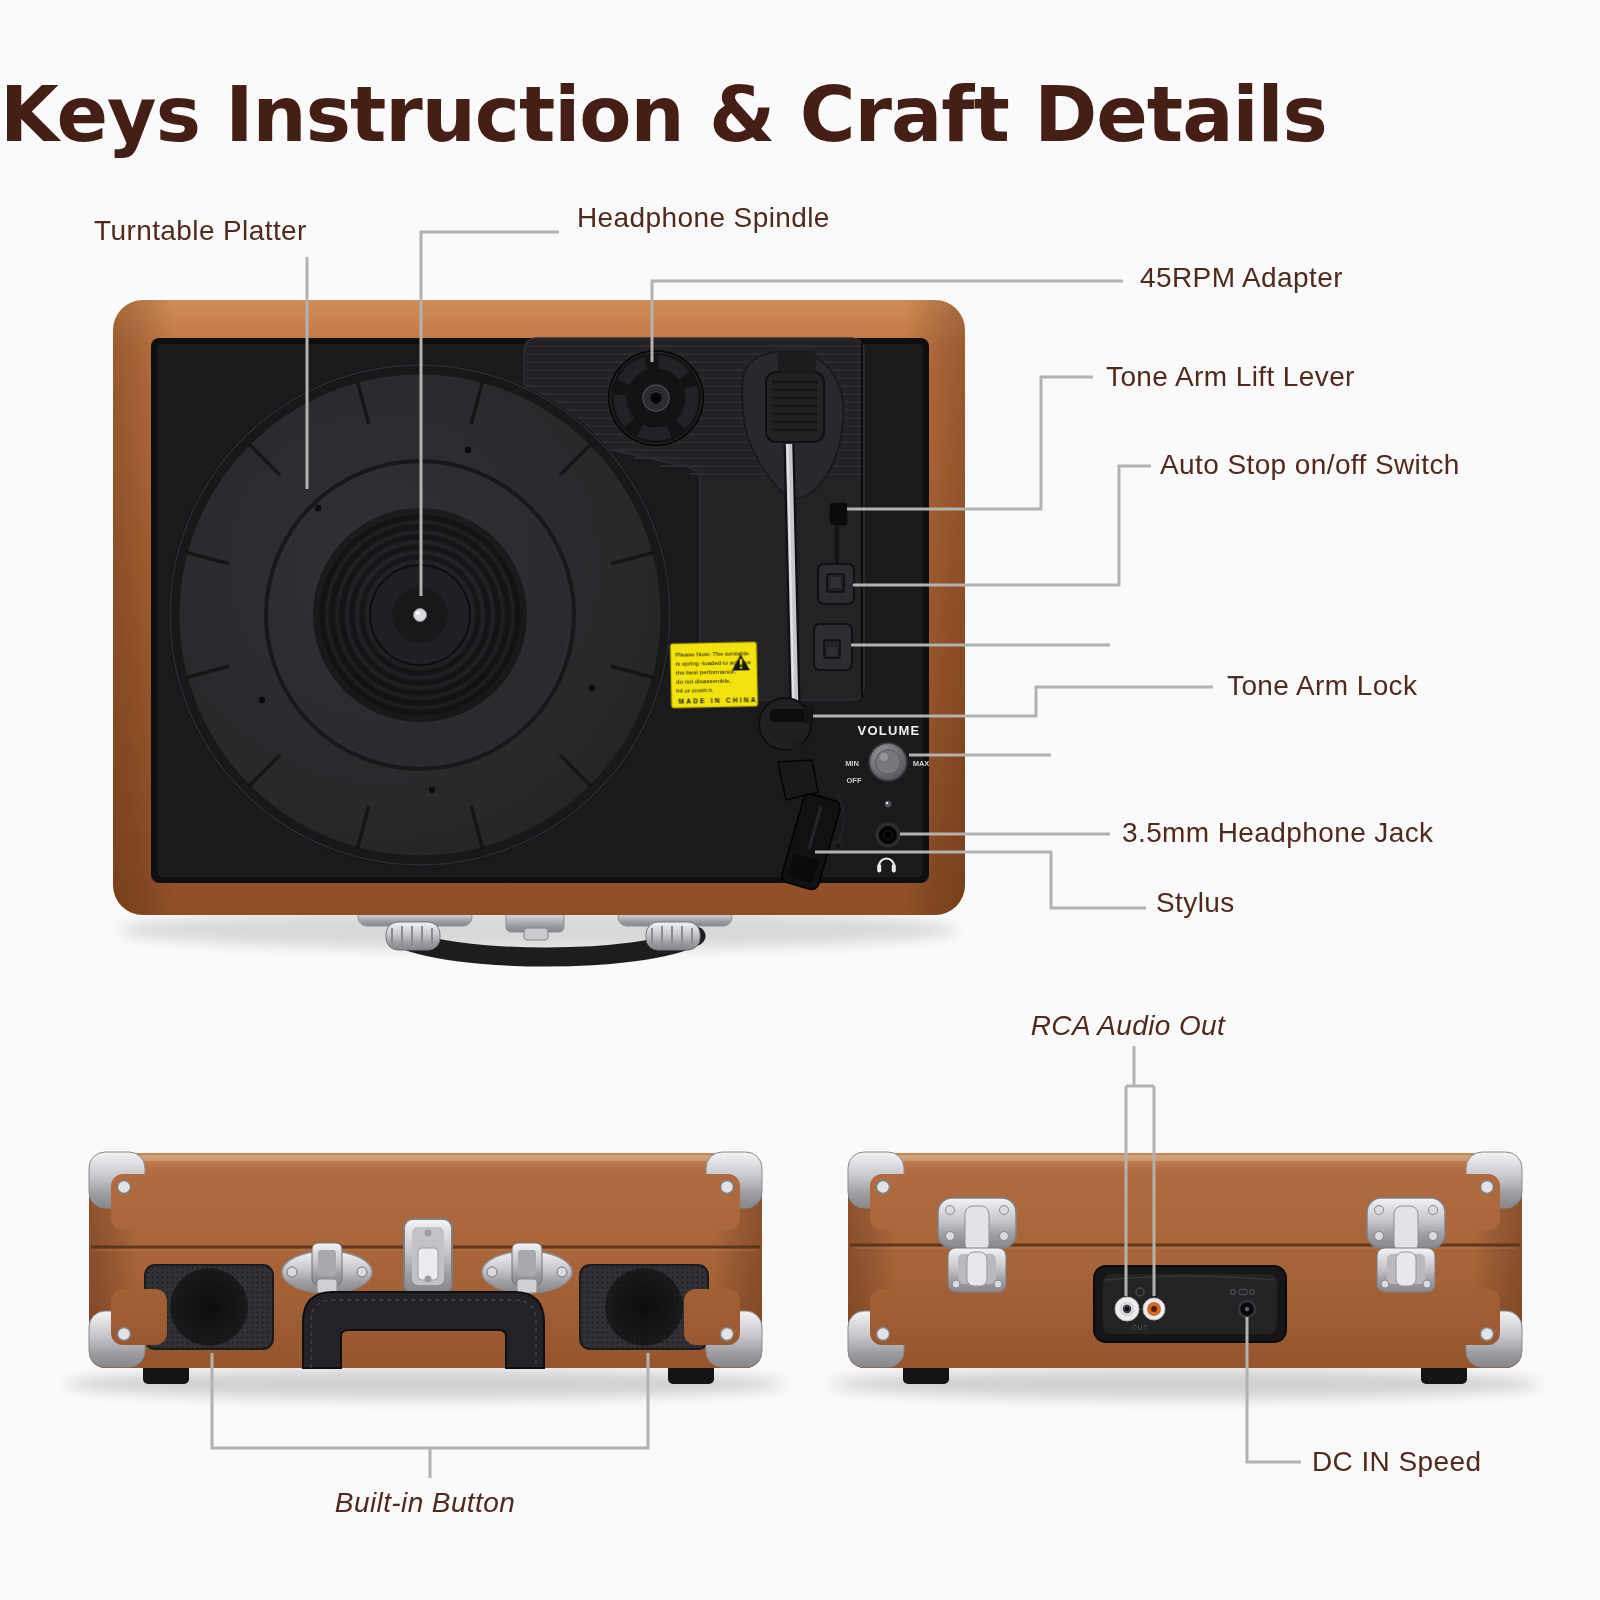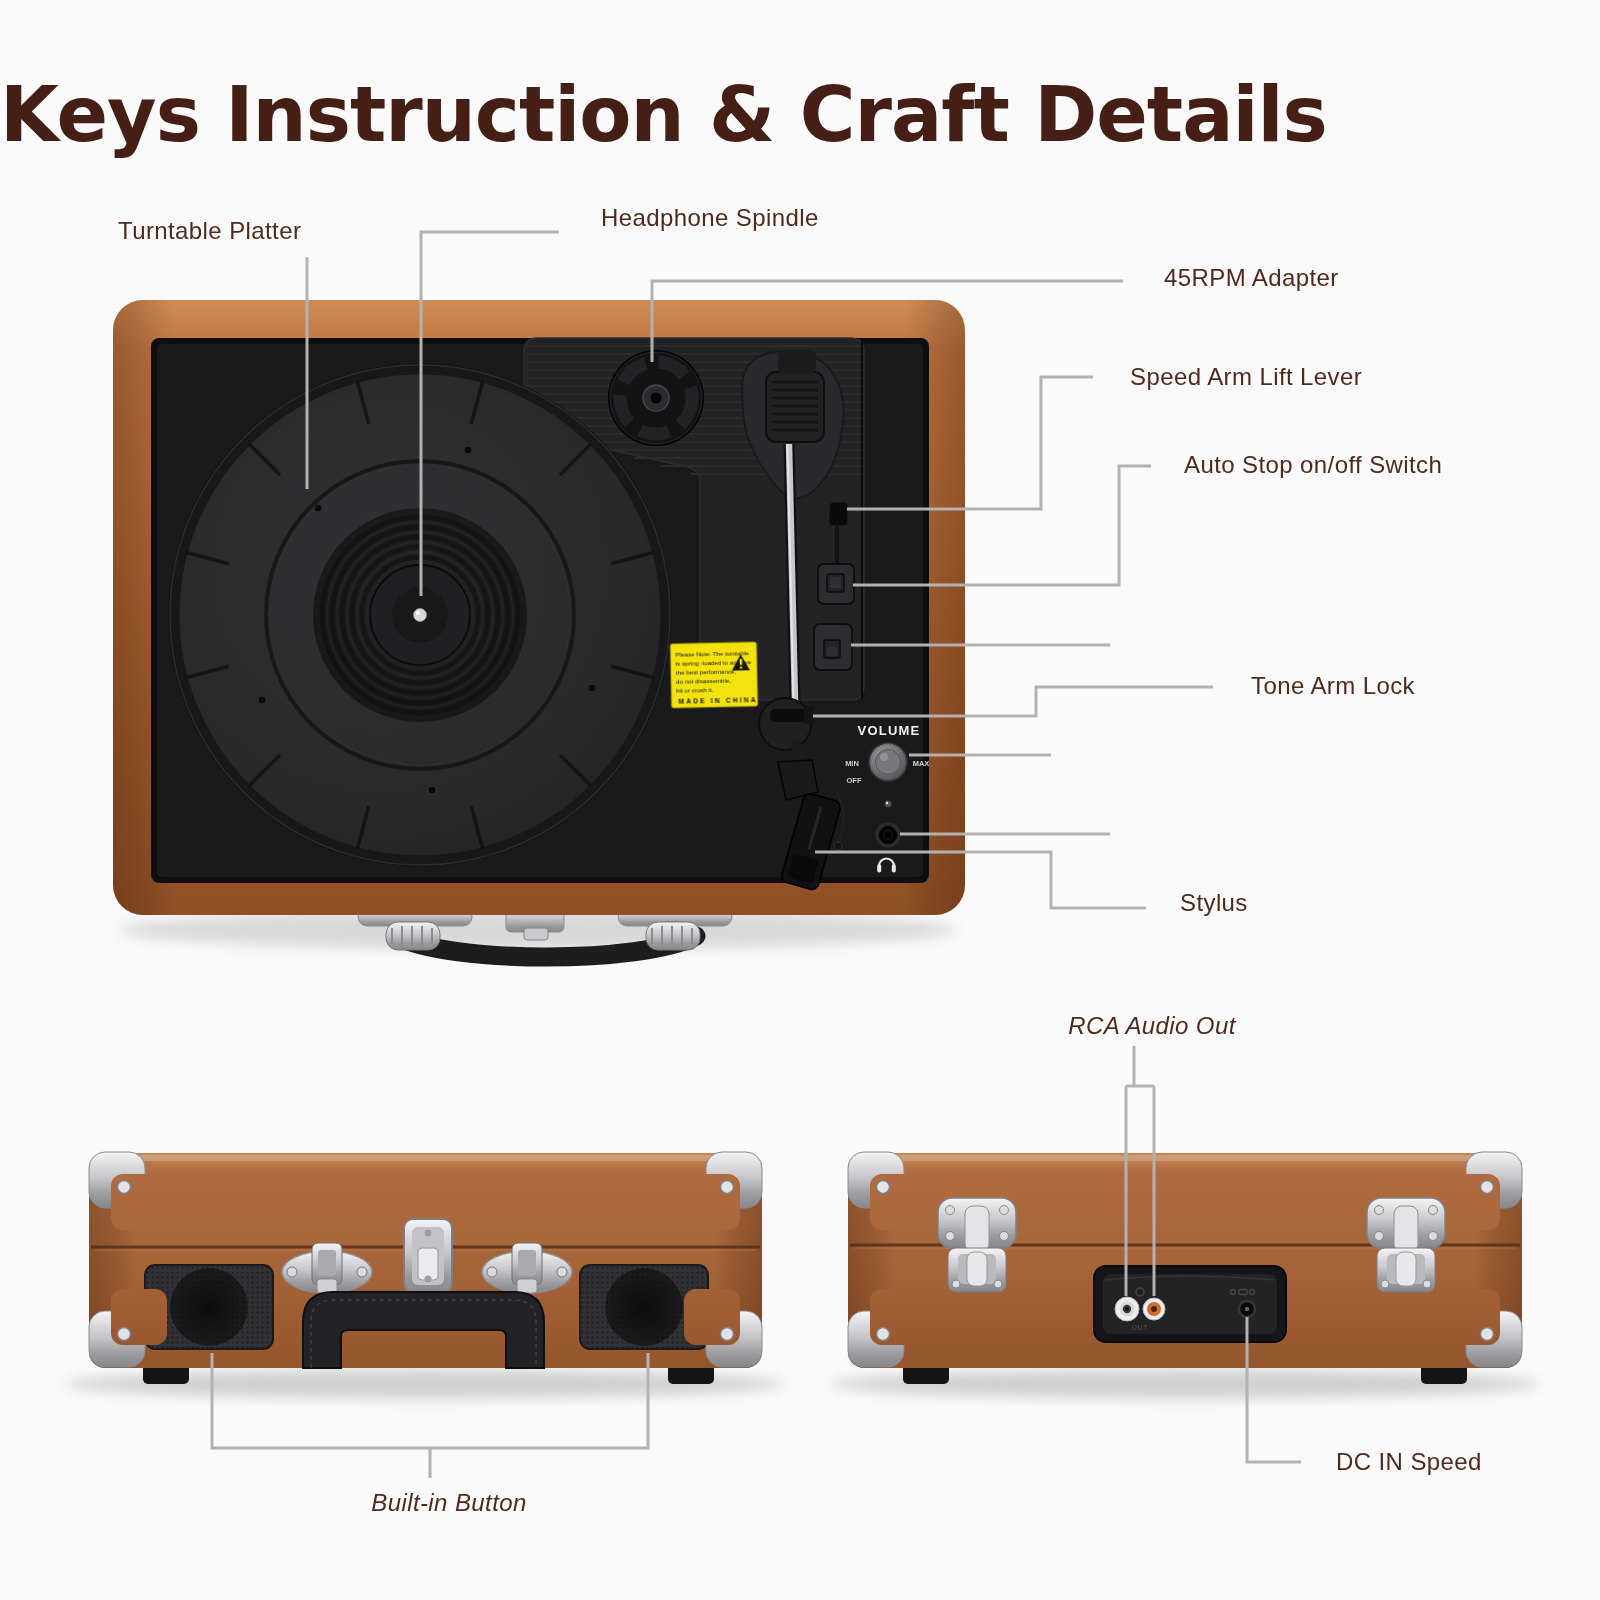--- a/index.html
+++ b/index.html
@@ -8,21 +8,21 @@
     background:#fbfafa;font-family:"Liberation Sans",sans-serif;
   }
   .art{position:absolute;left:0;top:0;width:1600px;height:1600px;}
   .page-title{
     position:absolute;top:70px;left:0;width:1296px;text-align:center;
     font-size:76px;font-weight:bold;letter-spacing:-1px;color:#451f15;
     font-family:"DejaVu Sans","Liberation Sans",sans-serif;white-space:nowrap;
   }
   .lbl{
     position:absolute;transform:translateY(-50%);white-space:nowrap;
-    font-size:24px;color:#4f2a1d;letter-spacing:0.4px;margin-left:24px;
+    font-size:28px;color:#4f2a1d;letter-spacing:0.4px;
   }
   .lbl.center{transform:translate(-50%,-50%);font-style:italic;}
 </style>
 </head>
 <body>
 
 <div class="canvas">
 
   <svg class="art" viewBox="0 0 1600 1600" aria-hidden="true">
     <defs>
@@ -431,20 +431,21 @@
       <path d="M212,1353 V1448 H648 V1353 M430,1448 V1478"></path>
       <path d="M1247,1317 V1462 H1301"></path>
     </g>
   </svg>
 
   <div class="page-title">Keys Instruction &amp; Craft Details</div>
 
   <div class="lbl" style="left:94px;top:231px">Turntable Platter</div>
   <div class="lbl" style="left:577px;top:218px">Headphone Spindle</div>
   <div class="lbl" style="left:1140px;top:278px">45RPM Adapter</div>
-  <div class="lbl" style="left:1106px;top:377px">Speed Arm Lift Lever</div>
+  <div class="lbl" style="left:1106px;top:377px">Tone Arm Lift Lever</div>
   <div class="lbl" style="left:1160px;top:465px">Auto Stop on/off Switch</div>
   <div class="lbl" style="left:1227px;top:686px">Tone Arm Lock</div>
+  <div class="lbl" style="left:1122px;top:833px">3.5mm Headphone Jack</div>
   <div class="lbl" style="left:1156px;top:903px">Stylus</div>
   <div class="lbl center" style="left:1128px;top:1026px">RCA Audio Out</div>
   <div class="lbl center" style="left:425px;top:1503px">Built-in Button</div>
   <div class="lbl" style="left:1312px;top:1462px">DC IN Speed</div>
 </div>
 
 </body></html>

